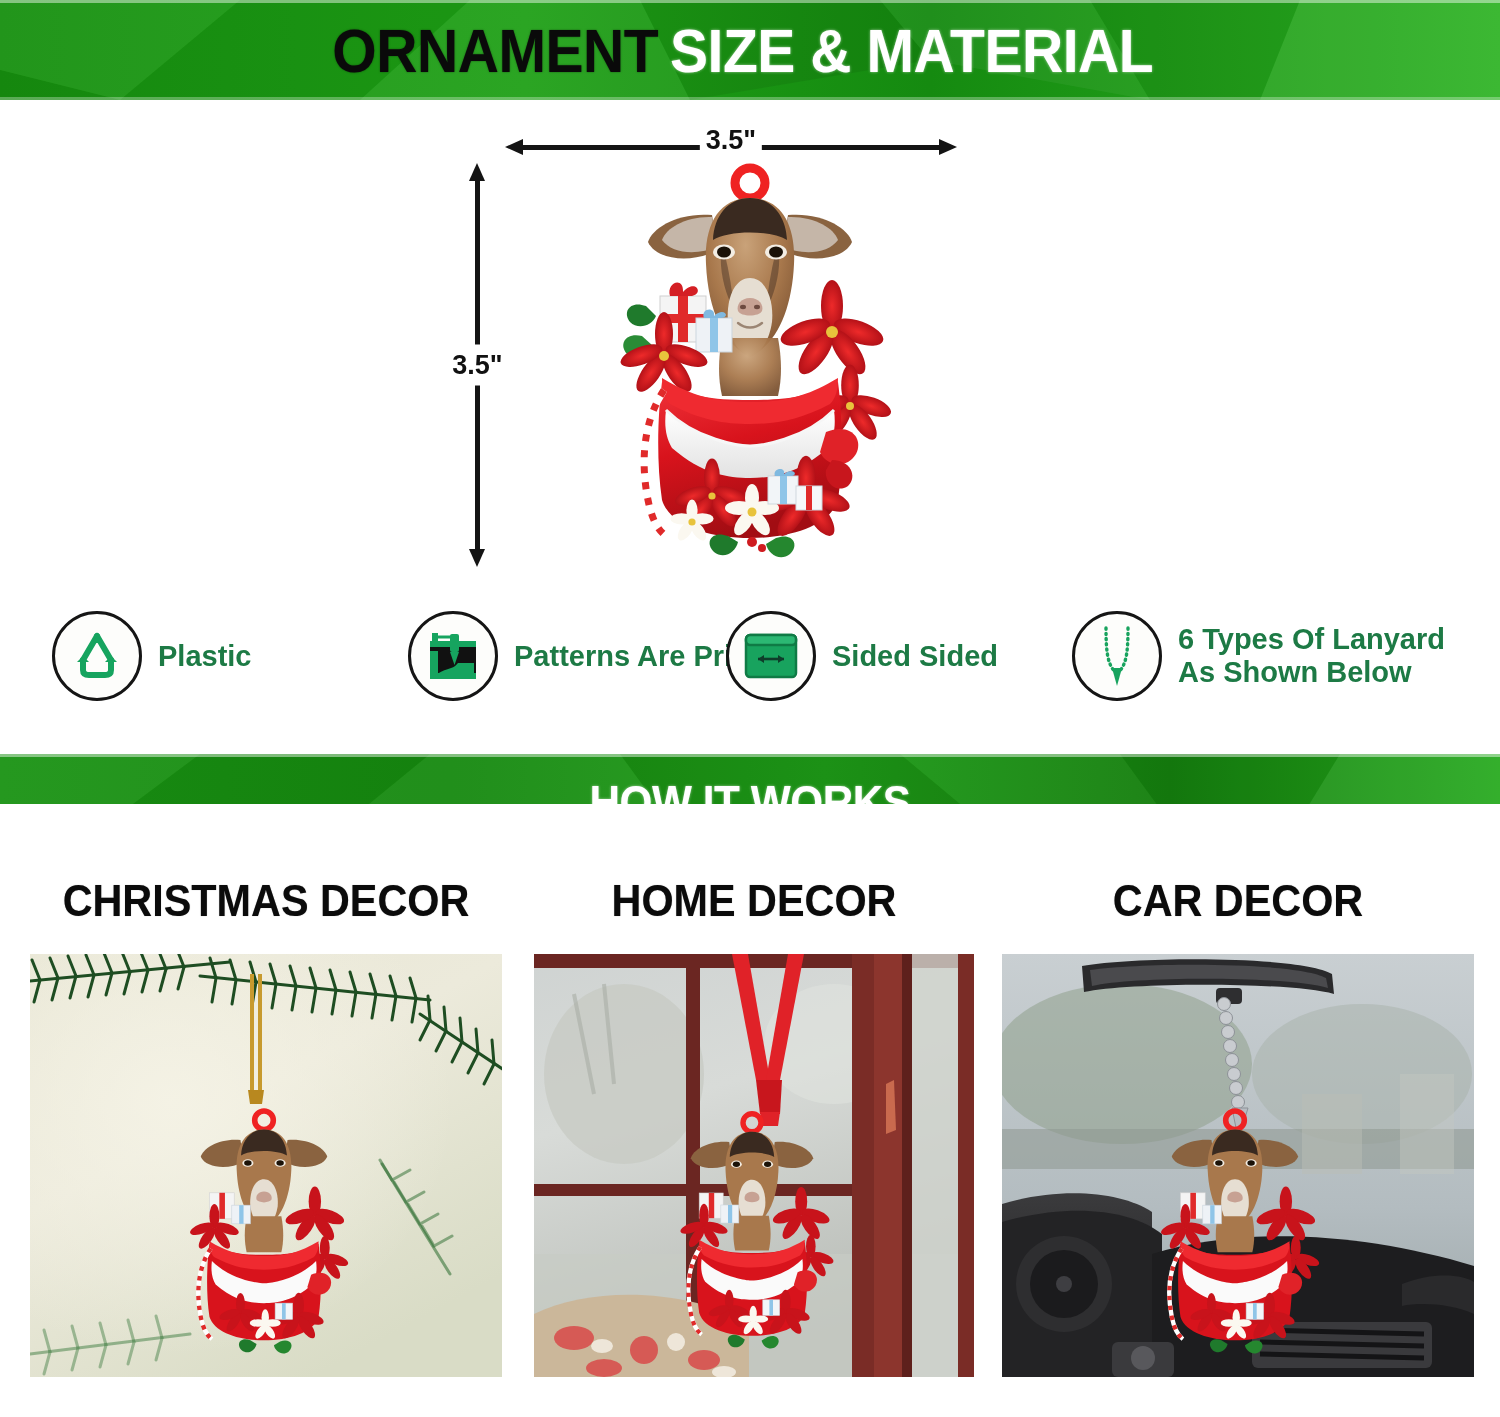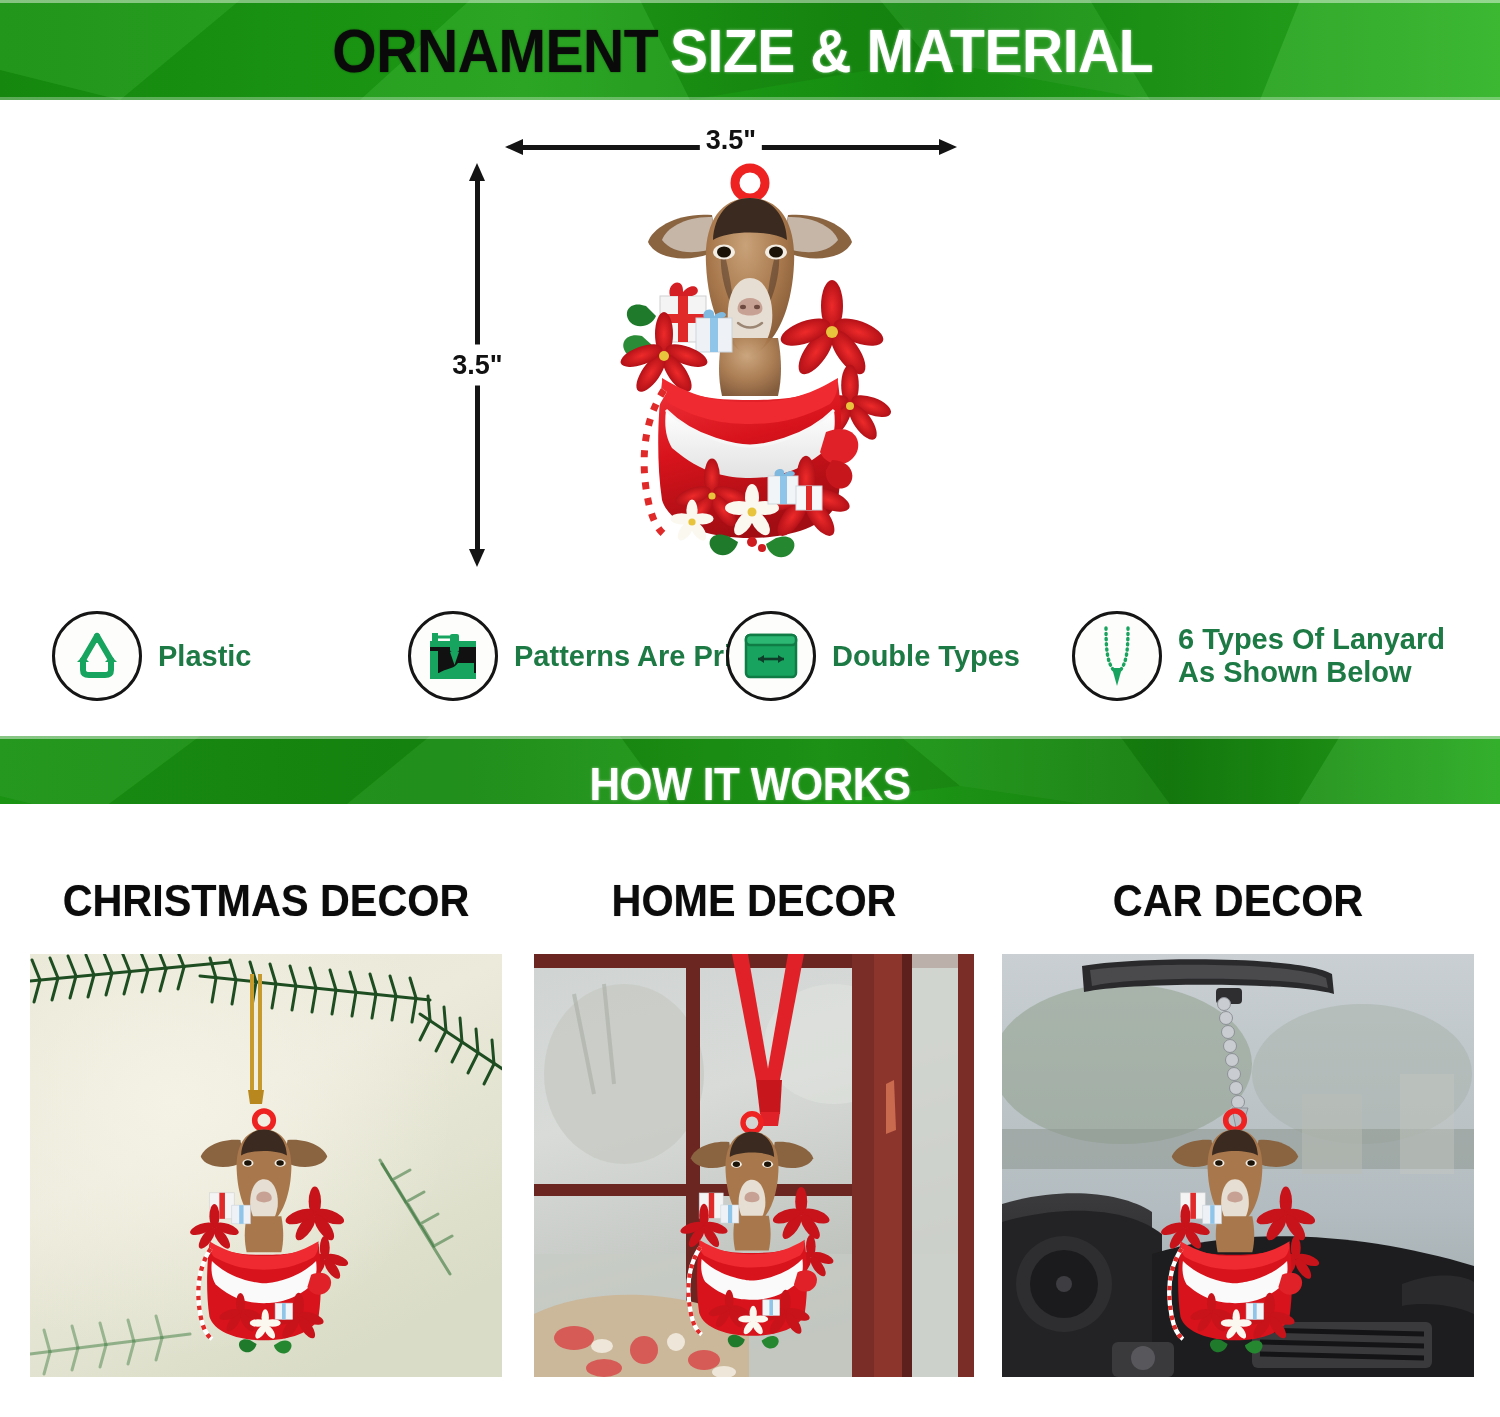--- a/index.html
+++ b/index.html
@@ -35,21 +35,21 @@
     transform: scaleX(0.92);
     transform-origin: right center;
   }
   #banner-top .t-light {
     color: #ffffff;
     text-shadow: 0 0 3px rgba(255,255,255,.6);
     transform: scaleX(0.92);
     transform-origin: left center;
     margin-left: 12px;
   }
-  #banner-how { top: 736px; height: 95px; }
+  #banner-how { top: 754px; height: 95px; }
   #banner-how .banner-title {
     font-size: 47px; color:#fff;
     text-shadow: 0 0 3px rgba(255,255,255,.55);
     transform: scaleX(0.9);
   }
   .banner-edge-top, .banner-edge-bot {
     position:absolute; left:0; width:100%; height:3px; z-index:4;
   }
   .banner-edge-top { top:0; background: rgba(255,255,255,0.45); }
   .banner-edge-bot { bottom:0; background: rgba(255,255,255,0.30); }
@@ -399,21 +399,21 @@
     <div class="feature" id="feature-sided">
       <div class="icon-circle">
         <svg width="58" height="50" viewBox="0 0 58 50">
           <rect x="4" y="4" width="50" height="42" rx="4" fill="#18a35e" stroke="#0f7b45" stroke-width="2.5"></rect>
           <rect x="4" y="4" width="50" height="10" rx="4" fill="#2cb873" stroke="#0f7b45" stroke-width="2.5"></rect>
           <path d="M16 28 L42 28" fill="none" stroke="#0e3d2a" stroke-width="2.6"></path>
           <polygon points="16,28 22,24 22,32" fill="#0e3d2a"></polygon>
           <polygon points="42,28 36,24 36,32" fill="#0e3d2a"></polygon>
         </svg>
       </div>
-      <div class="feature-label">Double Types</div>
+      <div class="feature-label">Sided Sided</div>
     </div>
 
     <div class="feature" id="feature-lanyard">
       <div class="icon-circle">
         <svg width="48" height="64" viewBox="0 0 48 64">
           <path d="M13 4 C13 30 15 40 22 48" fill="none" stroke="#18a35e" stroke-width="3.4" stroke-linecap="round" stroke-dasharray="1.2 4"></path>
           <path d="M35 4 C35 30 33 40 26 48" fill="none" stroke="#18a35e" stroke-width="3.4" stroke-linecap="round" stroke-dasharray="1.2 4"></path>
           <path d="M19 44 L29 44 L24 62 Z" fill="#18a35e"></path>
         </svg>
       </div>

